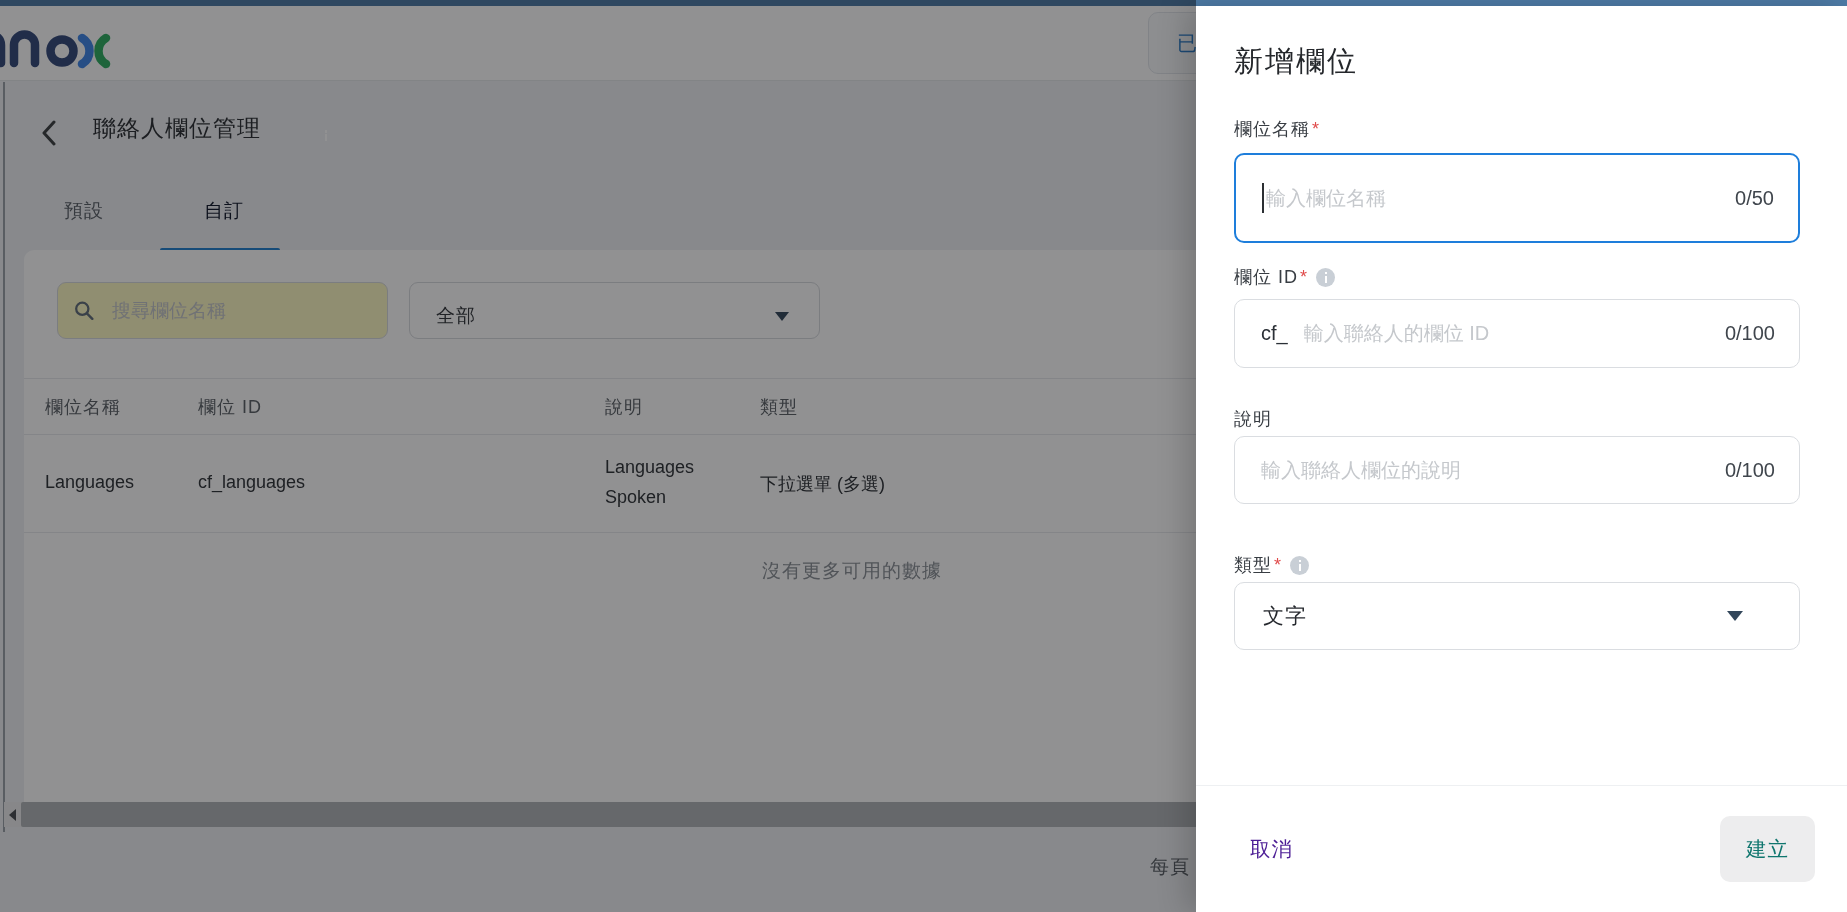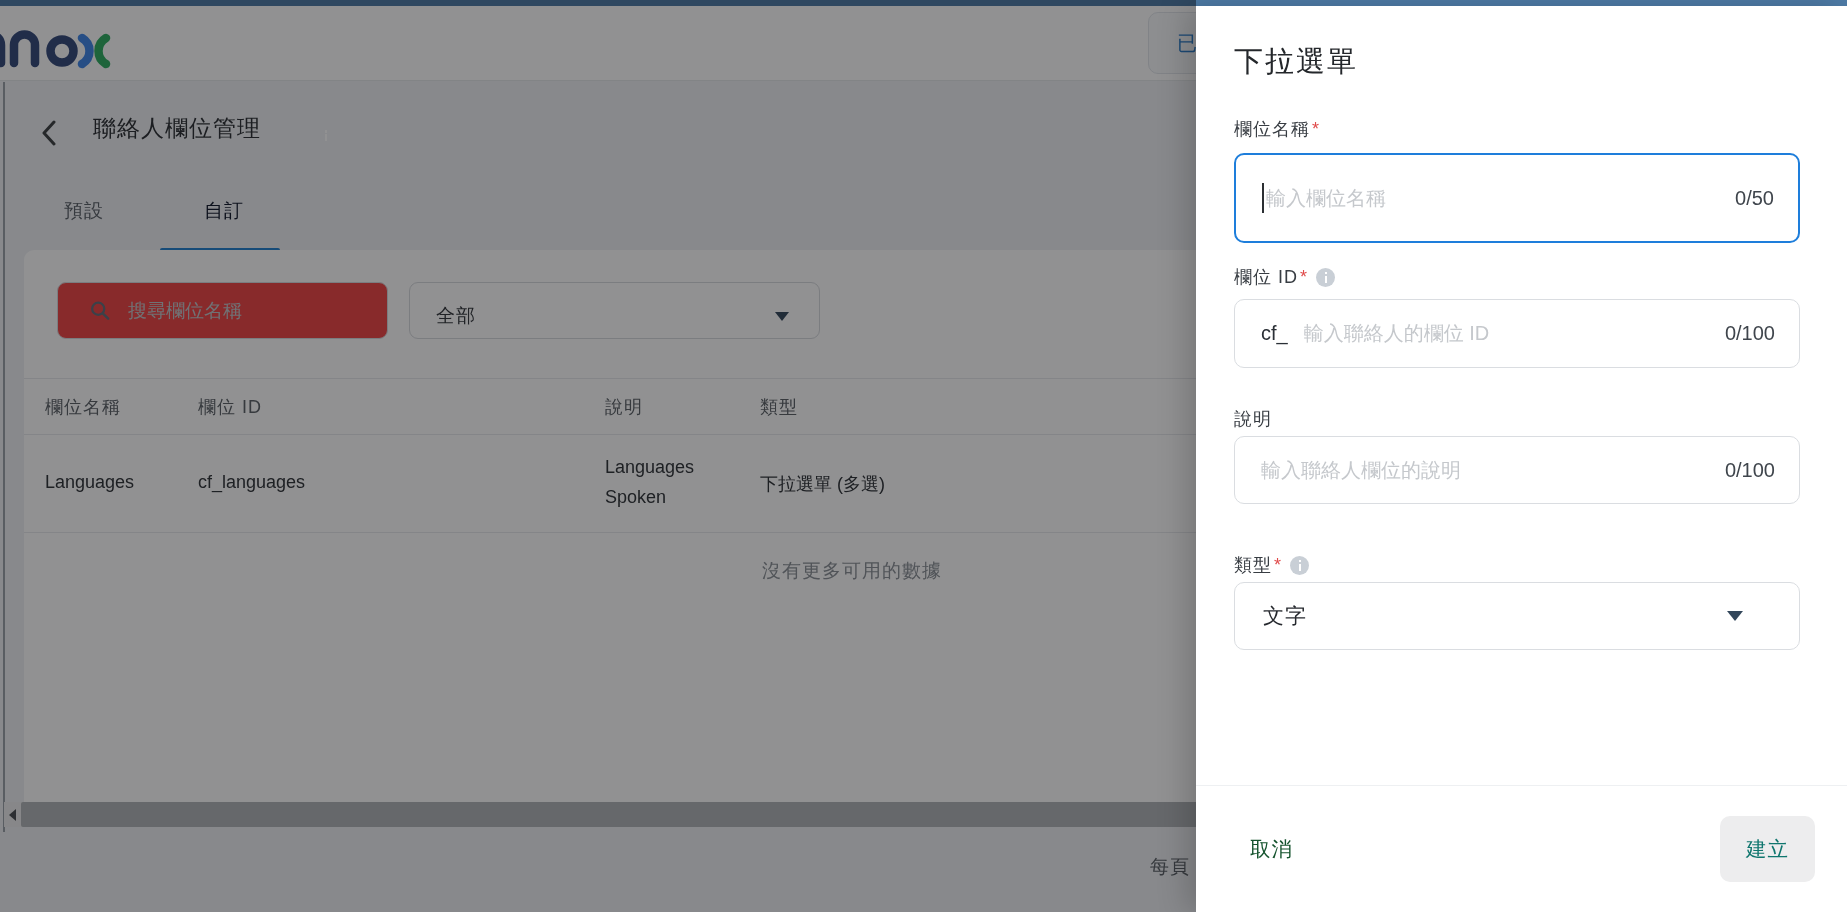--- a/index.html
+++ b/index.html
@@ -23,21 +23,21 @@
   .page-title { position:absolute; left:93px; top:31px; font-size:23px; color:#2b2f33; letter-spacing:1px; }
   .title-info { position:absolute; left:316px; top:44px; }
 
   .tab { position:absolute; top:116px; font-size:19px; color:#5a6168; cursor:pointer; letter-spacing:1px; }
   .tab.t0 { left:64px; }
   .tab.t1 { left:204px; color:#0f172a; }
   .tab-ink { position:absolute; left:160px; top:166px; width:120px; height:4px; background:#2080d0; border-radius:2px; }
 
   .card { position:absolute; left:24px; top:168px; width:1823px; height:577px; background:#ffffff; border-radius:10px 10px 0 0; }
 
-  .search-box { position:absolute; left:33px; top:32px; width:331px; height:57px; border:1.5px solid #d7dade; border-radius:9px; display:flex; align-items:center; padding:0 14px 0 32px; background:#ef4444; }
+  .search-box { position:absolute; left:33px; top:32px; width:331px; height:57px; border:1.5px solid #d7dade; border-radius:9px; display:flex; align-items:center; padding:0 14px 0 16px; background:#fef9c3; }
   .search-box input { border:none; outline:none; width:100%; font-size:19px; color:#33373c; margin-left:18px; font-family:inherit; background:transparent; }
   .search-box input::placeholder { color:#c3c6ca; }
 
   .filter-select { position:absolute; left:385px; top:32px; width:411px; height:57px; border:1.5px solid #d7dade; border-radius:9px; background:#fff; display:flex; align-items:center; padding:11px 30px 0 26px; cursor:pointer; font-size:19px; color:#33373c; letter-spacing:1px; }
   .caret-down { width:0; height:0; border-left:7px solid transparent; border-right:7px solid transparent; border-top:9px solid #33475b; margin-left:auto; }
 
   .thead { position:absolute; left:0; top:128px; width:1823px; height:57px; border-top:1px solid #e8eaed; border-bottom:1px solid #e8eaed; }
   .th { position:absolute; top:16px; font-size:18px; color:#5b6167; letter-spacing:1px; }
   .trow { position:absolute; left:0; top:186px; width:1823px; height:97px; border-bottom:1px solid #e8eaed; cursor:pointer; }
   .td { position:absolute; font-size:18px; color:#2f3338; }
@@ -76,21 +76,21 @@
 
   .in-name { top:147px; height:90px; }
   .in-id   { top:293px; height:69px; }
   .in-desc { top:430px; height:68px; }
   .lab-name { top:111px; } .lab-id { top:259px; } .lab-desc { top:401px; } .lab-type { top:547px; }
 
   .f-select { position:absolute; left:38px; top:576px; width:566px; height:68px; border:1.5px solid #dadde1; border-radius:10px; display:flex; align-items:center; padding:0 56px 0 28px; font-size:21px; color:#26292e; cursor:pointer; letter-spacing:1px; }
   .f-select .caret-down { border-left-width:8px; border-right-width:8px; border-top-width:10px; }
 
   .drawer-footer { position:absolute; left:0; bottom:0; width:651px; height:127px; border-top:1px solid #eef0f2; display:flex; align-items:center; padding:0 32px 0 54px; }
-  .cancel-btn { font-size:20.5px; color:#14532d; background:none; border:none; cursor:pointer; font-family:inherit; letter-spacing:1px; }
+  .cancel-btn { font-size:20.5px; color:#4c1d95; background:none; border:none; cursor:pointer; font-family:inherit; letter-spacing:1px; }
   .create-btn { margin-left:auto; width:95px; height:66px; border:none; border-radius:10px; background:#ededee; color:#0f766e; font-size:20.5px; font-family:inherit; letter-spacing:1px; cursor:not-allowed; }
 
   .icircle { width:19px; height:19px; border-radius:50%; background:#c9cfd6; position:relative; }
   .icircle::before { content:""; position:absolute; left:8.5px; top:4px; width:2.5px; height:2.5px; background:#fff; }
   .icircle::after { content:""; position:absolute; left:8.5px; top:8px; width:2.5px; height:7px; background:#fff; }
 </style>
 </head>
 <body>
 
 <div class="stage">
@@ -164,21 +164,21 @@
         <div class="hscroll-thumb"></div>
       </div>
 
       <div class="pagination-partial">每頁</div>
     </div>
   </div>
 
   <div class="overlay"></div>
 
   <div class="drawer">
-    <div class="drawer-title">下拉選單</div>
+    <div class="drawer-title">新增欄位</div>
 
     <div class="f-label lab-name">
       <span>欄位名稱</span>
         <span class="req">*</span>
     </div>
     <div class="f-input in-name focused">
       <span class="cursor-bar"></span>
       <input type="text" placeholder="輸入欄位名稱" style="">
       <span class="counter">0/50</span>
     </div>

